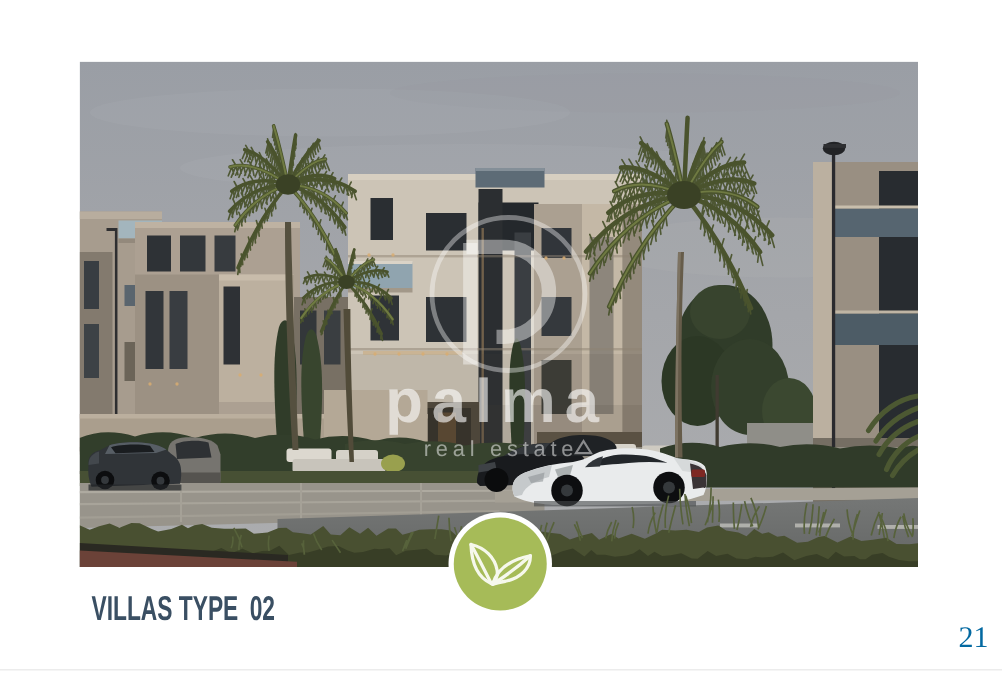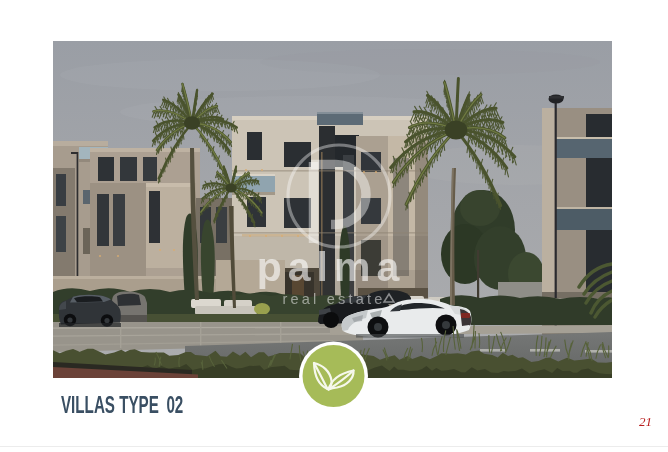--- a/index.html
+++ b/index.html
@@ -399,15 +399,15 @@
   <g stroke="#f6f8ec" stroke-width="2.2" fill="none" stroke-linecap="round" stroke-linejoin="round">
     <path d="M29.5 49 C21.5 45.5 16.5 37.5 16 23 C25 25 32 31.5 33.5 40.5 C34 44 32.5 47.5 29.5 49 Z"></path>
     <path d="M29.5 49 C25 40 20.5 31 16 23"></path>
     <path d="M30.5 49.5 C33 40.5 41 33.5 55.5 30.5 C56 38.5 49 45.5 39 47.5 C35.5 48 32.5 48.8 30.5 49.5 Z"></path>
     <path d="M30.5 49.5 C39 44 48 37.5 55.5 30.5"></path>
   </g>
 </svg>
 
 <div class="abs" style="left:61px;top:392px;font-size:23px;font-weight:700;color:#3a4f63;transform:scaleX(0.66);transform-origin:left top;white-space:nowrap;">VILLAS TYPE 02</div>
 
-<div class="abs" style="left:639px;top:414px;font-family:'Liberation Serif',serif;font-size:13px;color:#b91c1c;font-style:italic;">21</div>
+<div class="abs" style="left:639px;top:414px;font-family:'Liberation Serif',serif;font-size:20px;color:#0369a1;">21</div>
 
 <div class="abs" style="left:0;top:446px;width:668px;height:1px;background:#ececec;"></div>
 
 </body></html>

